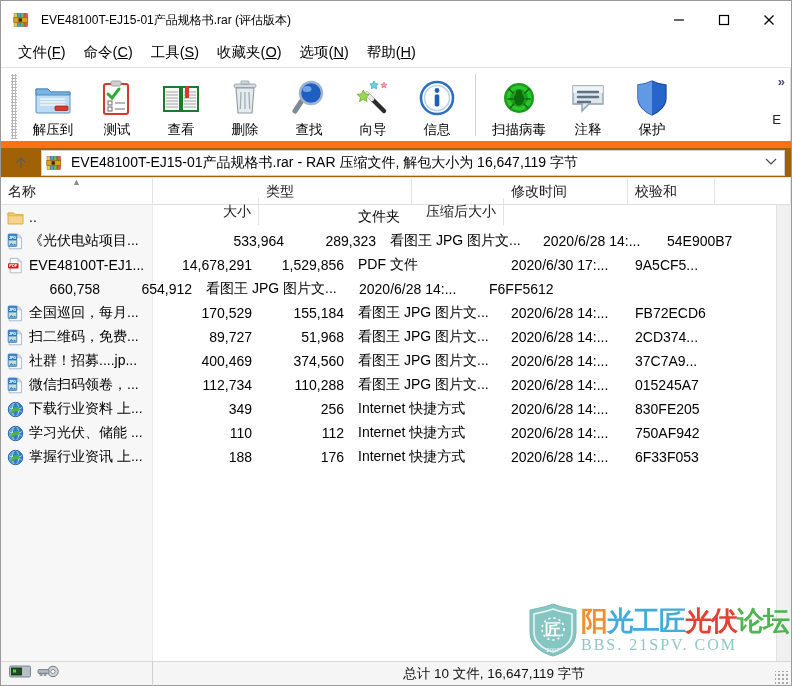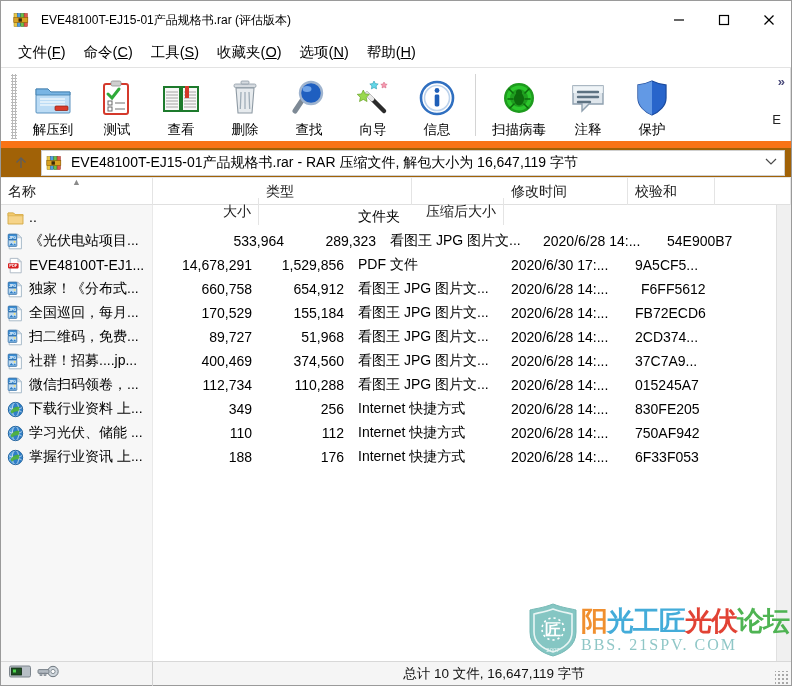--- a/index.html
+++ b/index.html
@@ -531,32 +531,20 @@
                 </svg></span>
               <span class="nm">EVE48100T-EJ1...</span>
             </div>
             <div class="cell num" style="width: 106px;">14,678,291</div>
             <div class="cell num" style="width: 92px;">1,529,856</div>
             <div class="cell" style="width: 153px;">PDF 文件</div>
             <div class="cell" style="width: 124px;">2020/6/30 17:...</div>
             <div class="cell" style="width: 87px;">9A5CF5...</div>
           </div>
           <div class="row">
-            <div class="cell name" style="width: 152px;">
-              <span class="fileicon"><svg width="17" height="17" viewBox="0 0 17 17">
-                  <path d="M2.2 1.2 h8.6 l3.6 3.6 v11 H2.2 Z" fill="#ffffff" stroke="#9fb3c4" stroke-width="0.9"></path>
-                  <path d="M10.8 1.2 v3.6 h3.6 Z" fill="#dbe6ef" stroke="#9fb3c4" stroke-width="0.6"></path>
-                  <rect x="1.2" y="1.2" width="8.6" height="5.6" rx="0.6" fill="#3b8fd6" stroke="#1d5e9e" stroke-width="0.7"></rect>
-                  <text x="5.5" y="5.6" font-size="3.6" fill="#ffffff" font-family="sans-serif" text-anchor="middle" font-weight="bold">JPG</text>
-                  <rect x="1.2" y="7" width="8.6" height="6.4" rx="0.6" fill="#bfdcf2" stroke="#1d5e9e" stroke-width="0.7"></rect>
-                  <path d="M2 12.6 l2.4 -2.6 l1.8 1.9 l1.6 -1.3 l1.6 2 Z" fill="#2f7fc8"></path>
-                  <circle cx="7.6" cy="8.8" r="0.9" fill="#ffe564"></circle>
-                </svg></span>
-              <span class="nm">独家！《分布式...</span>
-            </div>
             <div class="cell num" style="width: 106px;">660,758</div>
             <div class="cell num" style="width: 92px;">654,912</div>
             <div class="cell" style="width: 153px;">看图王 JPG 图片文...</div>
             <div class="cell" style="width: 124px;">2020/6/28 14:...</div>
             <div class="cell" style="width: 87px; margin-left: 6px;">F6FF5612</div>
           </div>
           <div class="row">
             <div class="cell name" style="width: 152px;">
               <span class="fileicon"><svg width="17" height="17" viewBox="0 0 17 17">
                   <path d="M2.2 1.2 h8.6 l3.6 3.6 v11 H2.2 Z" fill="#ffffff" stroke="#9fb3c4" stroke-width="0.9"></path>

